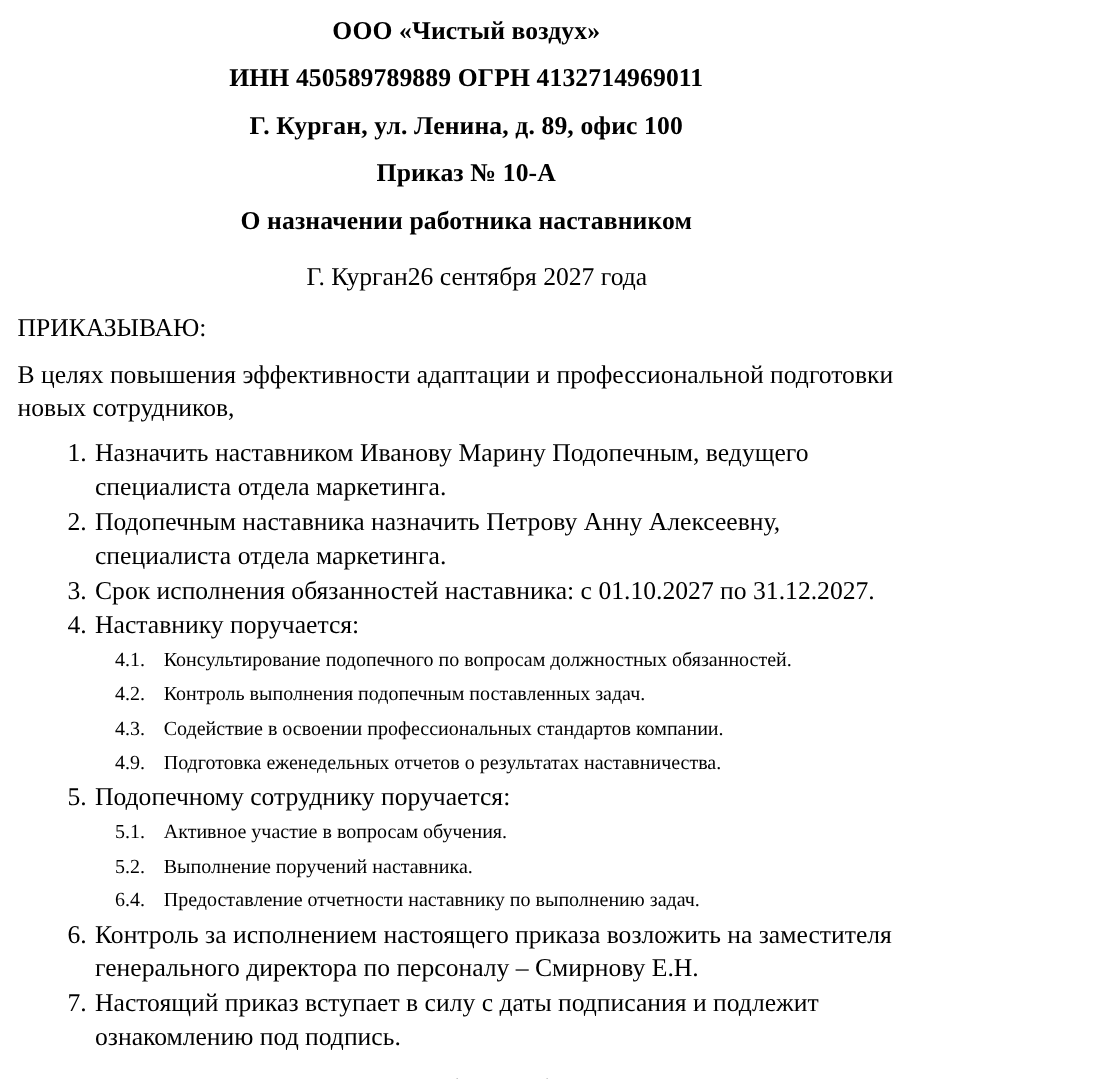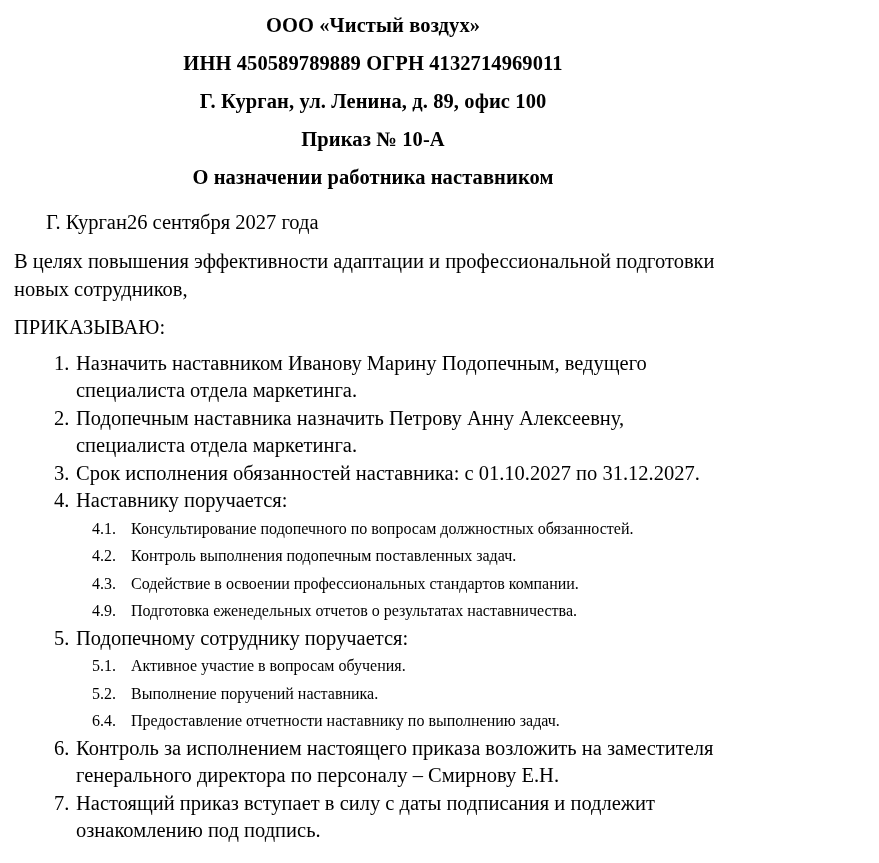--- a/index.html
+++ b/index.html
@@ -33,21 +33,21 @@
     font-weight: bold;
     font-size: 20.5px;
     line-height: 38px;
     letter-spacing: 0.1px;
     white-space: nowrap;
   }
 
   
   .meta-row {
     display: flex;
-    justify-content: flex-start;
+    justify-content: center;
     align-items: baseline;
     font-size: 20.5px;
     line-height: 34px;
     margin-top: 9px;
     padding-right: 15px;
     margin-left: 32px;
   }
   .meta-city, .meta-date { white-space: nowrap; }
 
   
@@ -126,23 +126,23 @@
     <div class="header-line">Г. Курган, ул. Ленина, д. 89, офис 100</div>
     <div class="header-line">Приказ № 10-А</div>
     <div class="header-line">О назначении работника наставником</div>
   </div>
 
   <div class="meta-row">
     <div class="meta-city">Г. Курган</div>
     <div class="meta-date">26 сентября 2027 года</div>
   </div>
 
+  <div class="para tight">ПРИКАЗЫВАЮ:</div>
+
   <div class="para">В целях повышения эффективности адаптации и профессиональной подготовки новых сотрудников,</div>
-
-  <div class="para tight">ПРИКАЗЫВАЮ:</div>
 
   <ol class="main-list">
 
     <li>
       <span class="num">1.</span>
       <span class="txt">Назначить наставником Иванову Марину Подопечным, ведущего специалиста отдела маркетинга.</span>
     </li>
 
     <li>
       <span class="num">2.</span>

